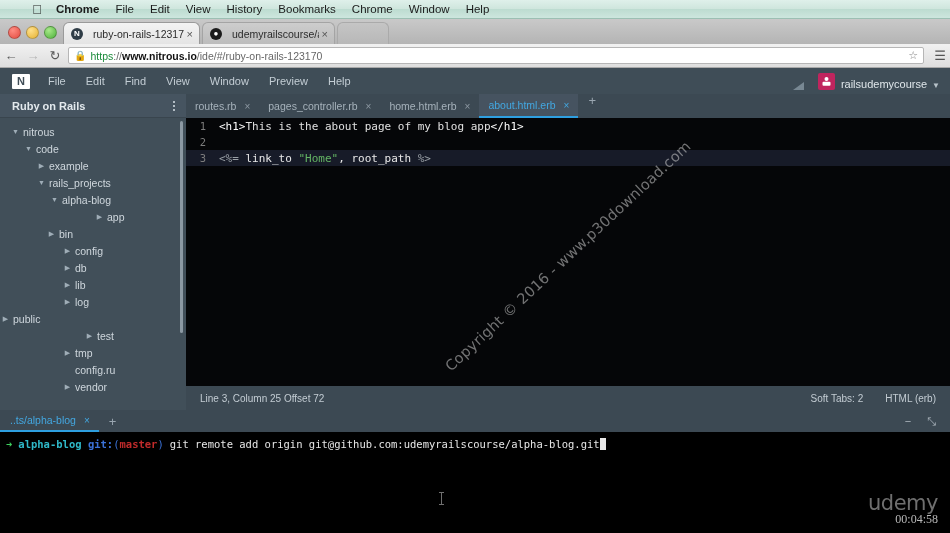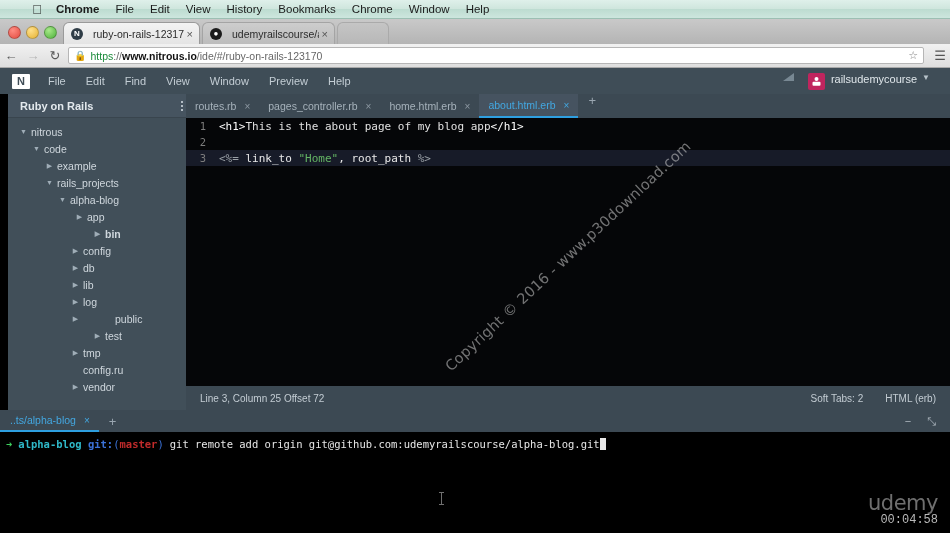--- a/index.html
+++ b/index.html
@@ -130,43 +130,43 @@
     width: 18px; height: 15px; margin-left: 12px; margin-right: 8px;
     background: #fff; color: #3f4d57;
     font-weight: bold; font-size: 11px;
     display: flex; align-items: center; justify-content: center;
     border-radius: 1px;
   }
   .nmenu-item {
     padding: 0 10px; font-size: 11px; color: #c3cdd4;
   }
   .n-right {
-    margin-left: auto; display: flex; align-items: flex-start;
-    padding-right: 20px;
+    margin-left: auto; display: flex; align-items: flex-end;
+    padding-right: 10px;
   }
   .signal {
     width: 0; height: 0; margin-right: 14px;
     border-style: solid; border-width: 0 0 8px 11px;
     border-color: transparent transparent #788893 transparent;
   }
   .n-avatar {
     width: 17px; height: 17px; border-radius: 2px;
     background: #c0255e; margin-right: 6px;
     display: flex; align-items: center; justify-content: center;
   }
   .n-avatar svg { display: block; }
   .n-user { font-size: 11px; color: #dfe6ea; }
   .n-caret { margin-left: 5px; font-size: 8px; color: #b7c2c9; }
 
   
   #ide { position: absolute; left: 0; top: 94px; width: 950px; height: 316px; }
 
   
   #sidebar {
-    position: absolute; left: 8px; top: 0;
+    position: absolute; left: 0; top: 0;
     width: 186px; height: 316px;
     background: #414f59;
     box-sizing: border-box;
   }
   #sidebar-head {
     height: 24px; display: flex; align-items: center;
     background: #465460;
     border-bottom: 1px solid #39454e;
     box-sizing: border-box;
   }
@@ -308,21 +308,21 @@
   #term-caret:after { bottom: 0; }
 
   #udemy-wm {
     position: absolute; right: 12px; bottom: 18px;
     font-size: 21px; color: #6f6f6f; letter-spacing: -.5px;
     font-family: "DejaVu Sans", sans-serif;
   }
   #udemy-time {
     position: absolute; right: 12px; bottom: 6px;
     font-size: 12px; color: #b9b9b9;
-    font-family: Liberation Mono, monospace;
+    font-family: Liberation Serif, serif;
   }
 </style>
 </head>
 <body>
 
 <div id="screen">
 
   <div id="osbar">
     <div class="apple-logo"></div>
     <div id="osmenu-items" style="display:flex;align-items:center;">
@@ -425,45 +425,45 @@
               <span class="node-label">example</span>
             </div>
             <div class="node" style="padding-left: 36px;">
               <span class="tw">▼</span>
               <span class="node-label">rails_projects</span>
             </div>
             <div class="node" style="padding-left: 49px;">
               <span class="tw">▼</span>
               <span class="node-label">alpha-blog</span>
             </div>
-            <div class="node" style="padding-left: 66px;">
+            <div class="node" style="padding-left: 94px;">
               <span class="tw">▶</span>
               <span class="node-label">app</span>
             </div>
-            <div class="node" style="padding-left: 84px; font-weight: bold;">
+            <div class="node" style="padding-left: 46px;">
               <span class="tw">▶</span>
               <span class="node-label">bin</span>
             </div>
             <div class="node" style="padding-left: 62px;">
               <span class="tw">▶</span>
               <span class="node-label">config</span>
             </div>
             <div class="node" style="padding-left: 62px;">
               <span class="tw">▶</span>
               <span class="node-label">db</span>
             </div>
             <div class="node" style="padding-left: 62px;">
               <span class="tw">▶</span>
               <span class="node-label">lib</span>
             </div>
             <div class="node" style="padding-left: 62px;">
               <span class="tw">▶</span>
               <span class="node-label">log</span>
             </div>
-            <div class="node" style="padding-left: 62px; gap: 32px;">
+            <div class="node" style="">
               <span class="tw">▶</span>
               <span class="node-label">public</span>
             </div>
             <div class="node" style="padding-left: 84px;">
               <span class="tw">▶</span>
               <span class="node-label">test</span>
             </div>
             <div class="node" style="padding-left: 62px;">
               <span class="tw">▶</span>
               <span class="node-label">tmp</span>

